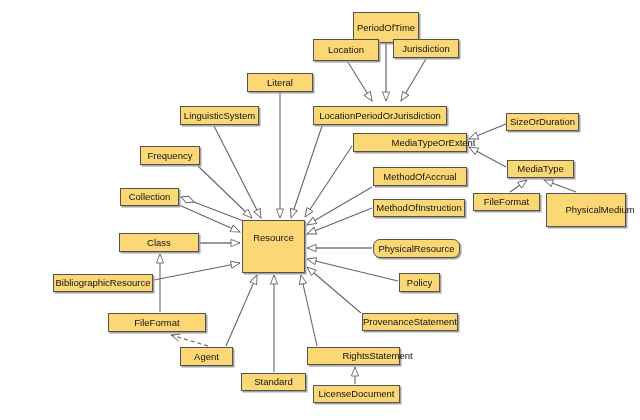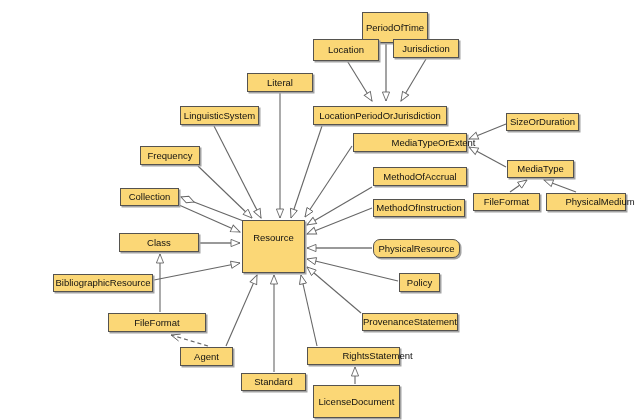--- a/index.html
+++ b/index.html
@@ -72,40 +72,40 @@
         <line x1="200" y1="243" x2="240" y2="243" stroke="#999999" stroke-width="1.8" marker-end="url(#tri)"></line>
         <line x1="154" y1="280" x2="240" y2="263" stroke="#666666" stroke-width="1.1" marker-end="url(#tri)"></line>
         <line x1="179" y1="205" x2="240" y2="232" stroke="#666666" stroke-width="1.1" marker-end="url(#tri)"></line>
         <line x1="246" y1="222" x2="181" y2="197" stroke="#666666" stroke-width="1.1" marker-end="url(#diamond)"></line>
         <line x1="160" y1="312" x2="160" y2="254" stroke="#666666" stroke-width="1.1" marker-end="url(#tri)"></line>
         <line x1="355" y1="384" x2="355" y2="367" stroke="#666666" stroke-width="1.1" marker-end="url(#tri)"></line>
         <line x1="208" y1="346" x2="171" y2="335" stroke="#666666" stroke-width="1.1" stroke-dasharray="4 3" marker-end="url(#vee)"></line>
       </g>
   </svg>
   <div id="nodes">
-      <div class="node" style="left: 362px; top: 12px; width: 66px; height: 31px;">PeriodOfTime</div>
+      <div class="node" style="left: 353px; top: 12px; width: 66px; height: 31px;">PeriodOfTime</div>
       <div class="node" style="left: 313px; top: 39px; width: 66px; height: 22px;">Location</div>
       <div class="node" style="left: 393px; top: 39px; width: 66px; height: 19px;">Jurisdiction</div>
       <div class="node" style="left: 247px; top: 73px; width: 66px; height: 19px;">Literal</div>
       <div class="node" style="left: 180px; top: 106px; width: 79px; height: 19px;">LinguisticSystem</div>
       <div class="node" style="left: 313px; top: 106px; width: 134px; height: 19px;">LocationPeriodOrJurisdiction</div>
       <div class="node" style="left: 506px; top: 113px; width: 73px; height: 18px;">SizeOrDuration</div>
       <div class="node" style="left: 353px; top: 133px; width: 114px; height: 19px; padding-left: 47px;">MediaTypeOrExtent</div>
       <div class="node" style="left: 140px; top: 146px; width: 60px; height: 19px;">Frequency</div>
       <div class="node" style="left: 507px; top: 160px; width: 67px; height: 18px;">MediaType</div>
       <div class="node" style="left: 373px; top: 167px; width: 94px; height: 19px;">MethodOfAccrual</div>
       <div class="node" style="left: 120px; top: 188px; width: 59px; height: 18px;">Collection</div>
       <div class="node" style="left: 473px; top: 193px; width: 67px; height: 18px;">FileFormat</div>
-      <div class="node" style="left: 546px; top: 193px; width: 80px; height: 18px; padding-left: 28px;">PhysicalMedium</div>
+      <div class="node" style="left: 546px; top: 193px; width: 80px; height: 34px; padding-left: 28px;">PhysicalMedium</div>
       <div class="node" style="left: 373px; top: 199px; width: 92px; height: 18px;">MethodOfInstruction</div>
       <div class="node hub" style="left: 242px; top: 220px; width: 63px; height: 53px;">Resource</div>
       <div class="node" style="left: 119px; top: 233px; width: 80px; height: 19px;">Class</div>
       <div class="node" style="left: 373px; top: 239px; width: 87px; height: 19px; border-radius: 7px;">PhysicalResource</div>
       <div class="node" style="left: 53px; top: 274px; width: 100px; height: 18px;">BibliographicResource</div>
       <div class="node" style="left: 399px; top: 273px; width: 41px; height: 19px;">Policy</div>
       <div class="node" style="left: 108px; top: 313px; width: 98px; height: 19px;">FileFormat</div>
       <div class="node" style="left: 362px; top: 313px; width: 96px; height: 18px;">ProvenanceStatement</div>
       <div class="node" style="left: 180px; top: 347px; width: 53px; height: 19px;">Agent</div>
       <div class="node" style="left: 307px; top: 347px; width: 93px; height: 18px; padding-left: 48px;">RightsStatement</div>
       <div class="node" style="left: 241px; top: 373px; width: 65px; height: 18px;">Standard</div>
-      <div class="node" style="left: 313px; top: 385px; width: 87px; height: 33px;">LicenseDocument</div>
+      <div class="node" style="left: 313px; top: 385px; width: 87px; height: 18px;">LicenseDocument</div>
     </div>
 </div>
 
 </body></html>

